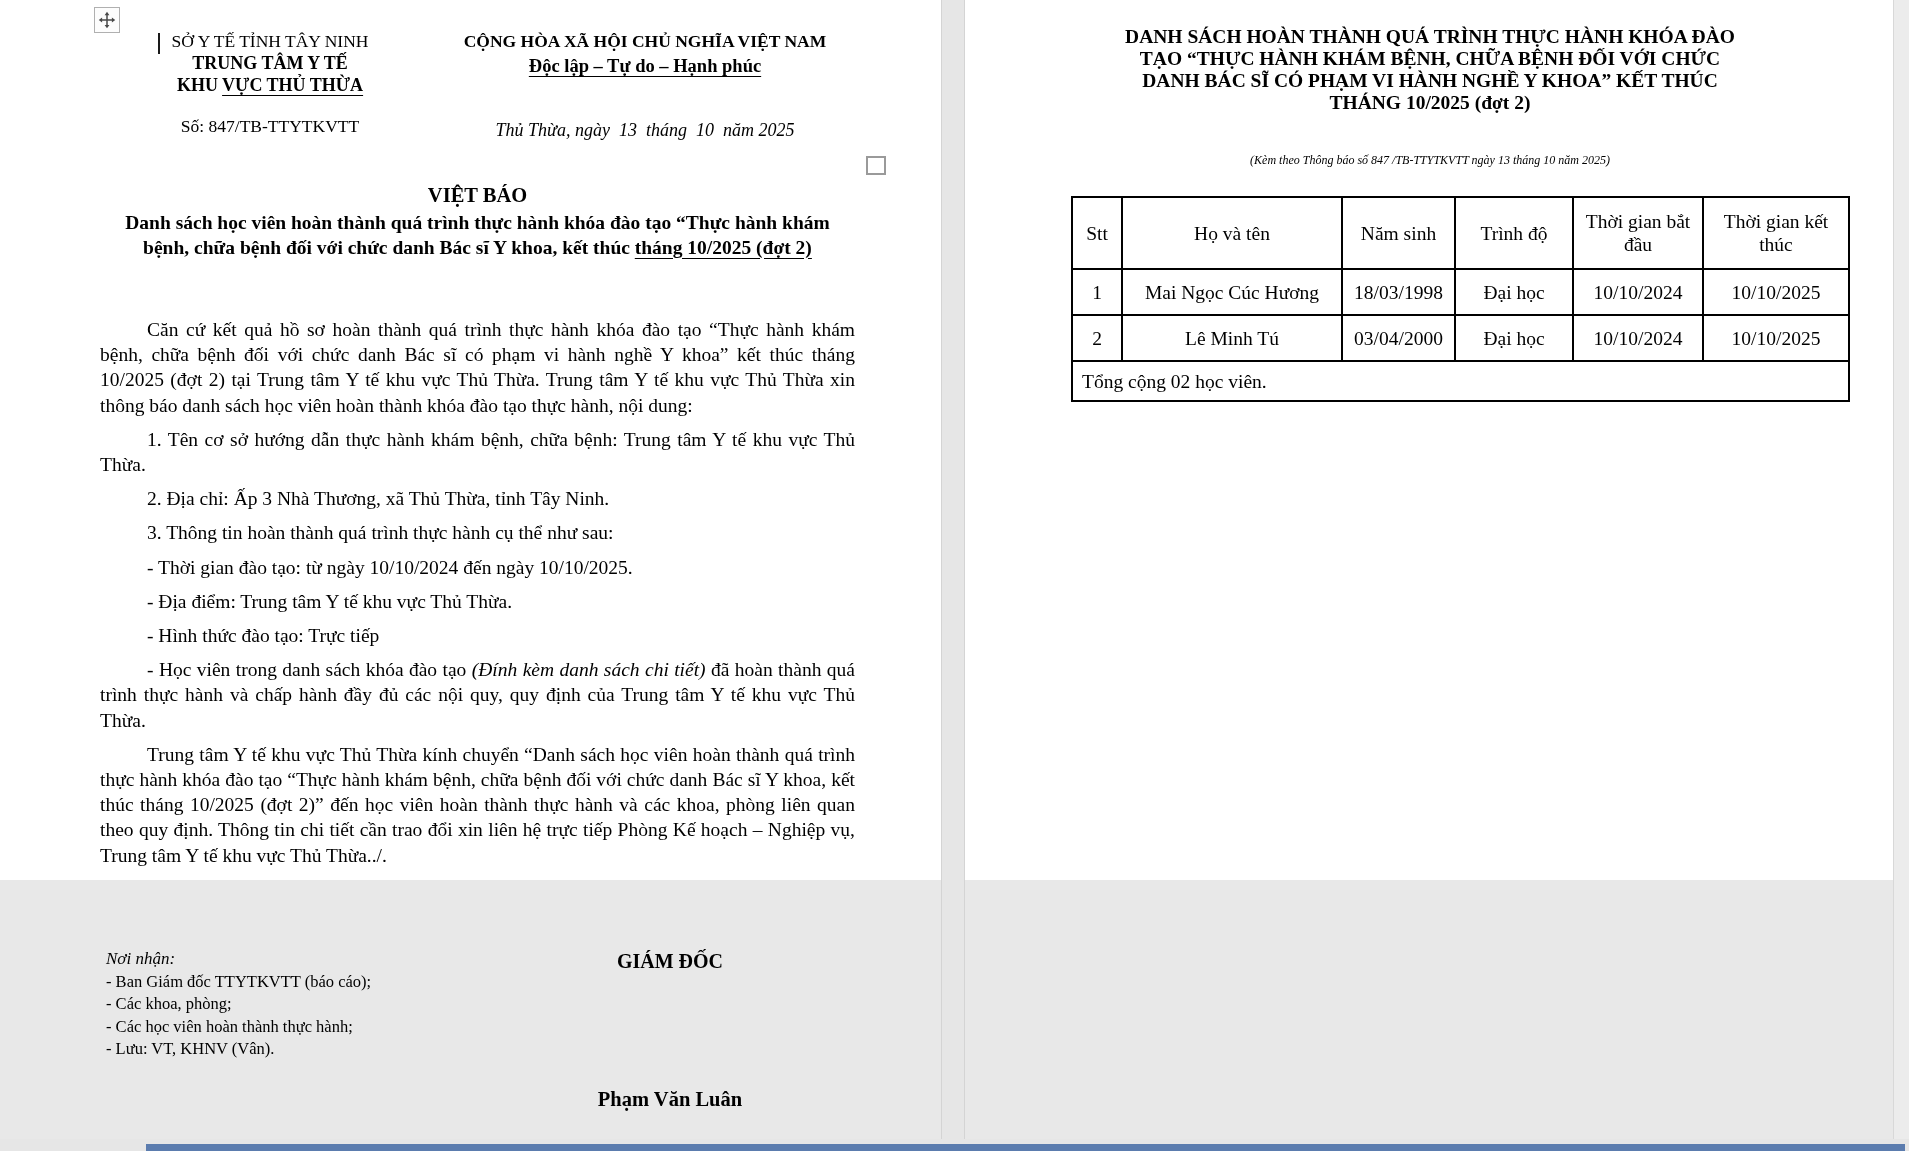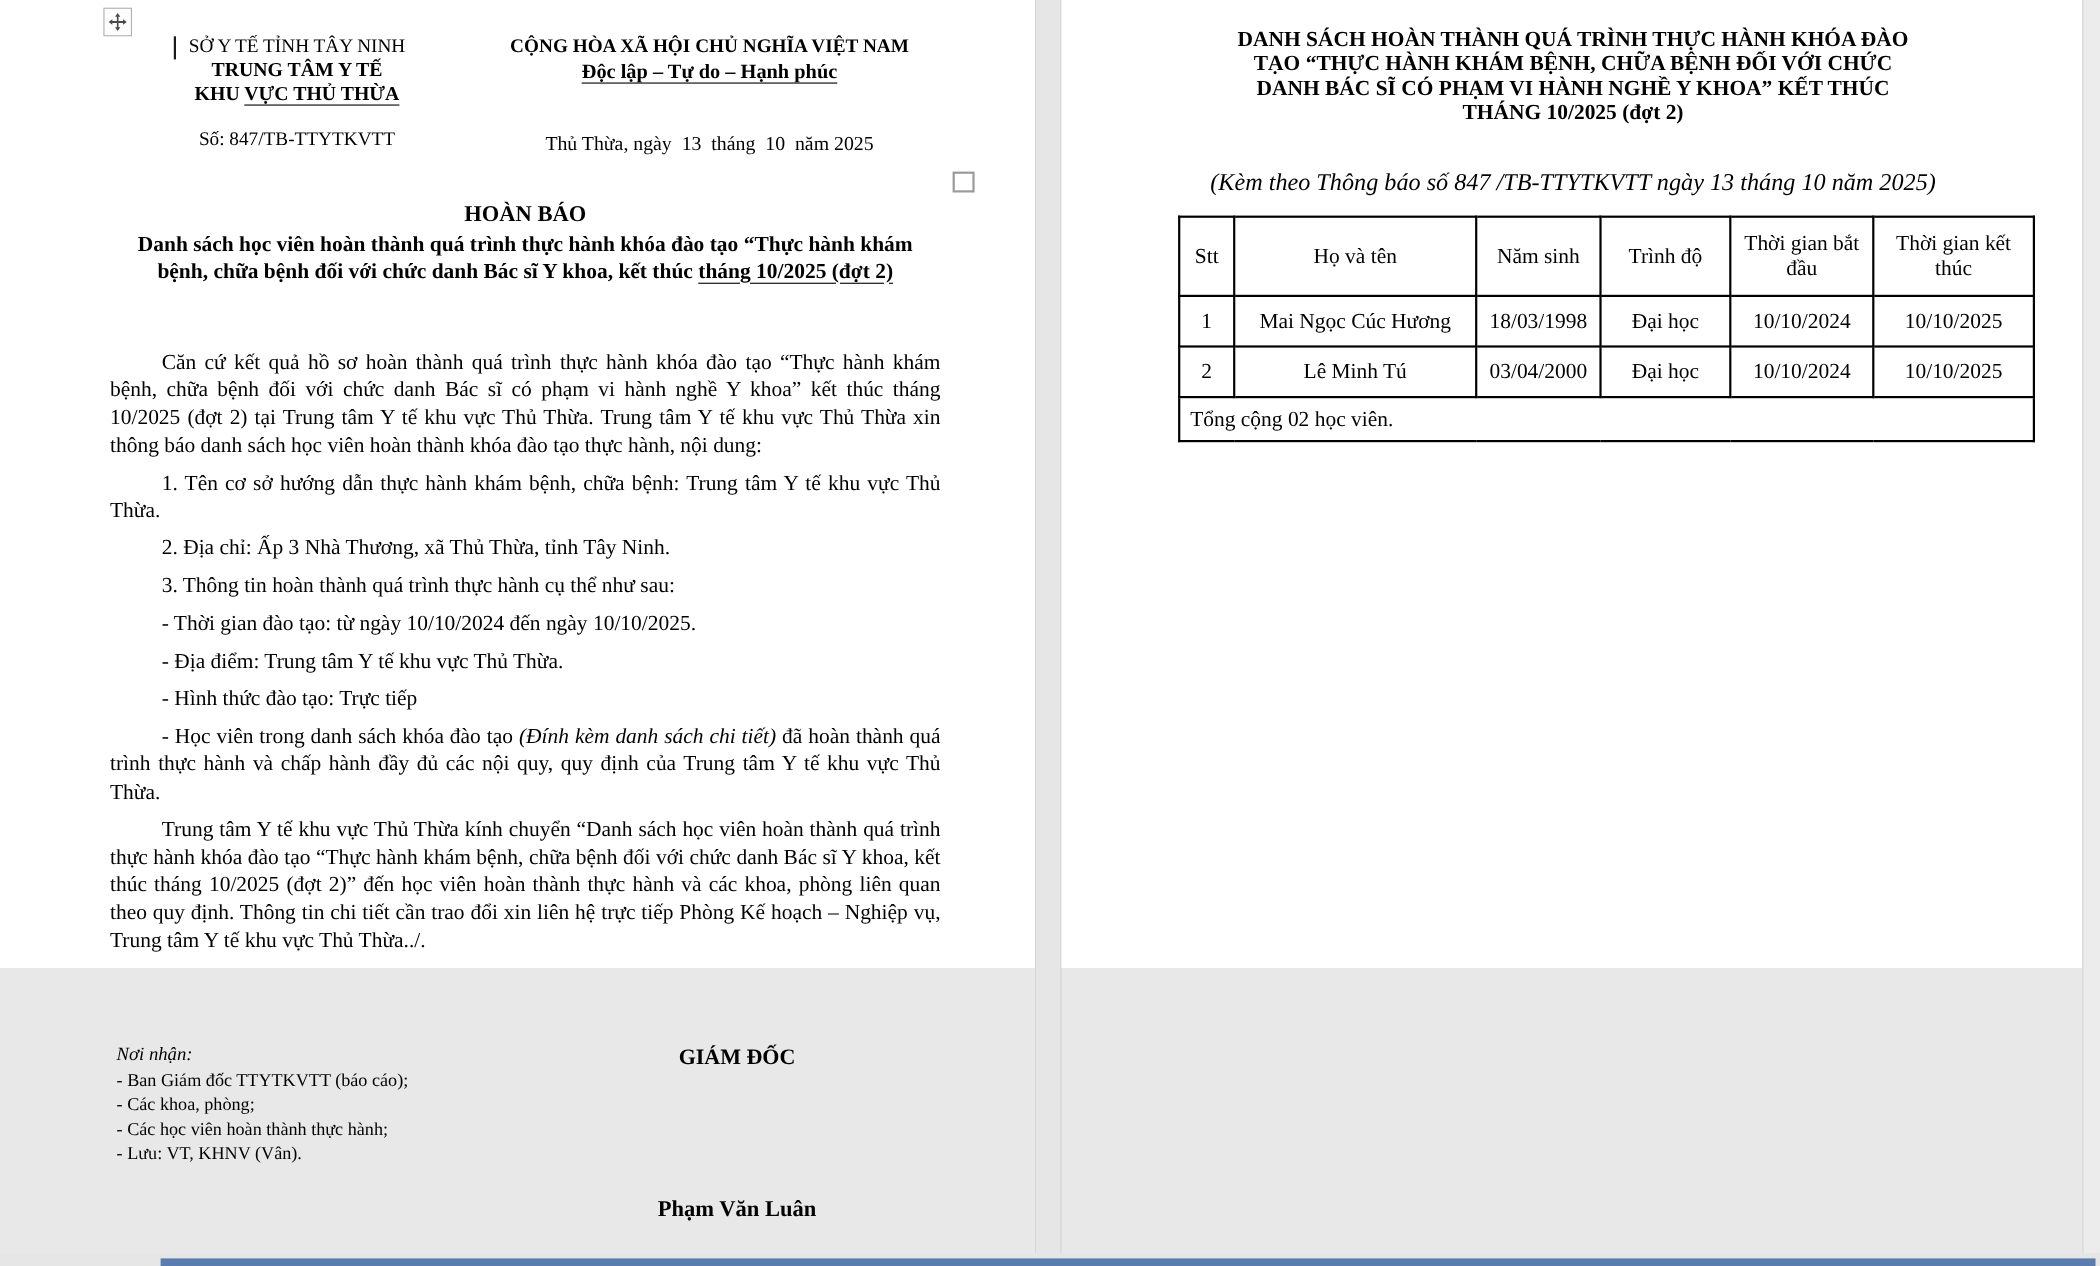--- a/index.html
+++ b/index.html
@@ -17,33 +17,33 @@
   .ctr{text-align:center;}
   .move-handle{left:94px;top:7px;width:26px;height:26px;border:1px solid #b0b0b0;background:#fdfdfd;
                display:flex;align-items:center;justify-content:center;box-sizing:border-box;}
   .caret{left:158px;top:33px;width:2px;height:21px;background:#1a1a1a;}
   .hdr-left{left:115px;top:30px;width:310px;line-height:22px;font-size:17.5px;}
   .hdr-left .b{font-weight:bold;font-size:18px;}
   .so-line{left:115px;top:116px;width:310px;font-size:17.5px;}
   .hdr-right{left:425px;top:30px;width:440px;line-height:22px;}
   .hr1{font-weight:bold;font-size:17.5px;}
   .hr2{font-weight:bold;font-size:18.5px;text-decoration:underline;text-underline-offset:4px;margin-top:3px;}
-  .date-line{left:425px;top:120px;width:440px;font-size:18px;white-space:pre;}
+  .date-line{left:425px;top:120px;width:440px;font-style:italic;font-size:18px;white-space:pre;}
   .checkbox{left:866px;top:156px;width:20px;height:19px;border:2px solid #9a9a9a;background:#fff;box-sizing:border-box;}
   .doc-title{left:100px;top:184px;width:755px;font-weight:bold;font-size:20.5px;}
   .doc-subtitle{left:100px;top:211px;width:755px;font-weight:bold;font-size:19.5px;line-height:24.5px;}
   .doc-subtitle u{text-underline-offset:4px;}
   .body-text{left:100px;top:317px;width:755px;font-size:19.5px;line-height:25.2px;text-align:justify;}
   .body-text p{margin:0 0 9px 0;text-indent:47px;}
   .recipients{left:106px;top:948px;width:430px;font-size:16.5px;line-height:22.5px;}
   .recipients .lbl{font-weight:normal;font-style:italic;font-size:17px;}
   .gd{left:510px;top:950px;width:320px;font-weight:bold;font-size:20px;}
   .sig-name{left:510px;top:1088px;width:320px;font-weight:bold;font-size:20.5px;}
   .r-title{left:35px;top:26px;width:860px;font-weight:bold;font-size:19.5px;line-height:22px;text-align:center;}
-  .r-cite{left:35px;top:153px;width:860px;font-style:italic;font-size:22px;}
+  .r-cite{left:35px;top:153px;width:860px;font-style:italic;font-size:12px;}
   .r-table{left:106px;top:196px;}
   table{border-collapse:collapse;table-layout:fixed;}
   th,td{border:2px solid #000;font-size:19.5px;text-align:center;padding:0 4px;box-sizing:border-box;
         font-weight:normal;line-height:23px;overflow:hidden;}
   tr.hdr{height:72px;padding-left:20px;}
   tr.row{height:46px;}
   tr.foot{height:40px;}
   td.total{text-align:left;padding-left:9px;}
 </style>
 </head>
@@ -71,21 +71,21 @@
 
     <div class="abs hdr-right ctr">
       <div class="hr1">CỘNG HÒA XÃ HỘI CHỦ NGHĨA VIỆT NAM</div>
       <div class="hr2">Độc lập – Tự do – Hạnh phúc</div>
     </div>
 
     <div class="abs date-line ctr">Thủ Thừa, ngày  13  tháng  10  năm 2025</div>
 
     <div class="abs checkbox"></div>
 
-    <div class="abs doc-title ctr">HOÀN BÁO</div>
+    <div class="abs doc-title ctr">VIỆT BÁO</div>
 
     <div class="abs doc-subtitle ctr">
       <span>Danh sách học viên hoàn thành quá trình thực hành khóa đào tạo “Thực hành khám bệnh, chữa bệnh đối với chức danh Bác sĩ Y khoa, kết thúc</span>
       <u>tháng 10/2025 (đợt 2)</u>
     </div>
 
     <div class="abs body-text">
       <p>Căn cứ kết quả hồ sơ hoàn thành quá trình thực hành khóa đào tạo “Thực hành khám bệnh, chữa bệnh đối với chức danh Bác sĩ có phạm vi hành nghề Y khoa” kết thúc tháng 10/2025 (đợt 2) tại Trung tâm Y tế khu vực Thủ Thừa. Trung tâm Y tế khu vực Thủ Thừa xin thông báo danh sách học viên hoàn thành khóa đào tạo thực hành, nội dung:</p>
       <p>1. Tên cơ sở hướng dẫn thực hành khám bệnh, chữa bệnh: Trung tâm Y tế khu vực Thủ Thừa.</p>
       <p>2. Địa chỉ: Ấp 3 Nhà Thương, xã Thủ Thừa, tỉnh Tây Ninh.</p>

